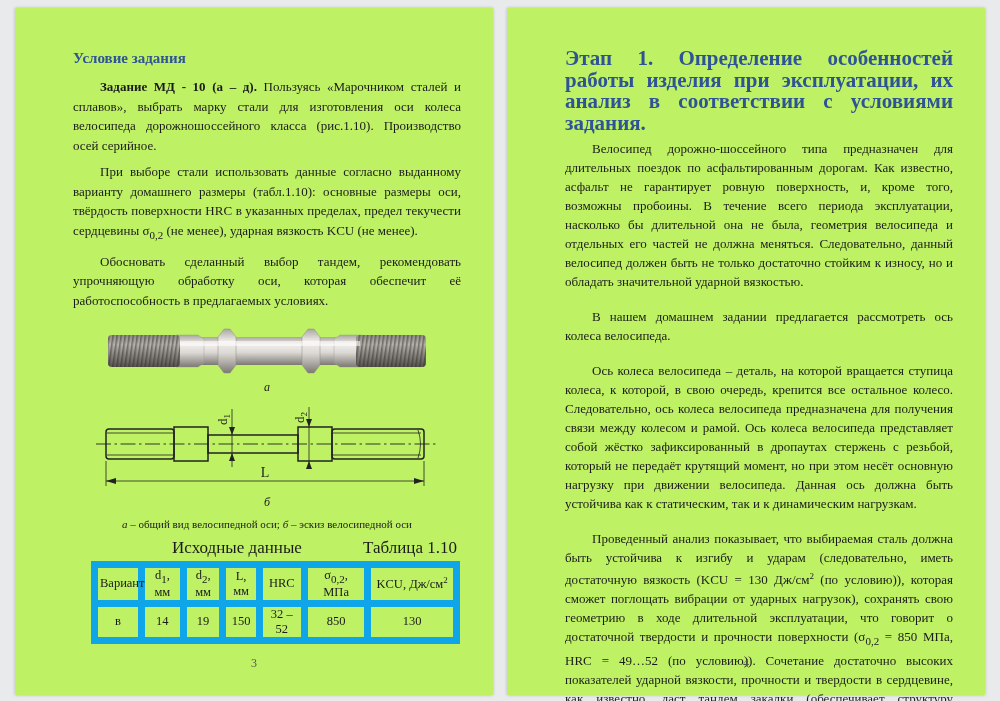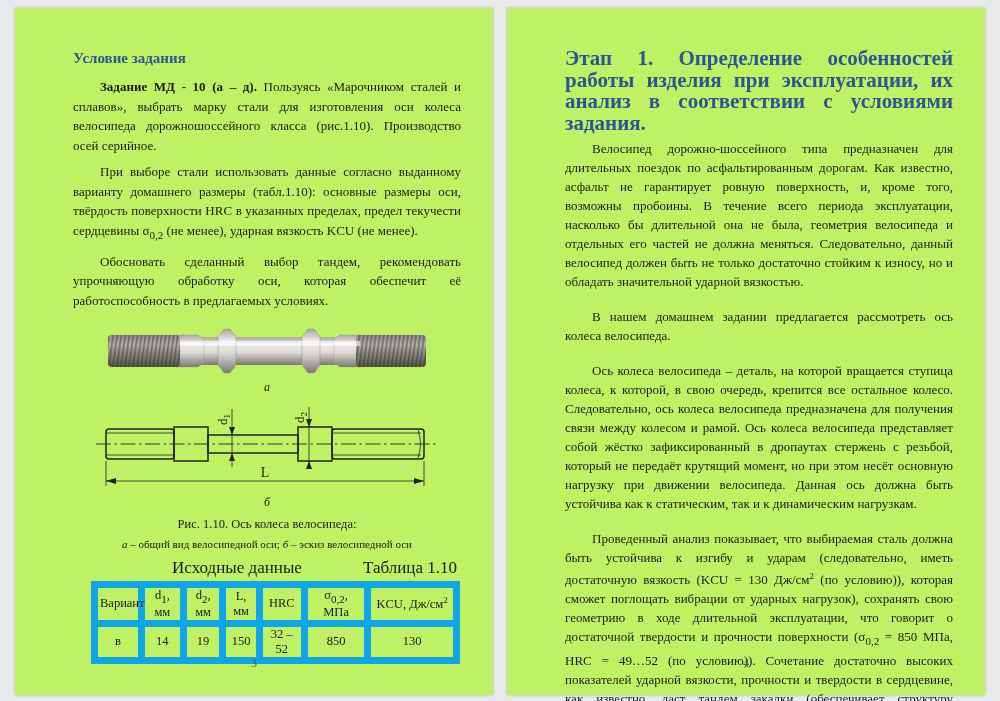--- a/index.html
+++ b/index.html
@@ -170,21 +170,20 @@
         <g transform="translate(135,26) rotate(-90)">
           <text x="0" y="0" font-size="13" fill="#1b1b1b"><tspan>d</tspan><tspan dy="3" font-size="9">1</tspan></text>
         </g>
         <g transform="translate(212,24) rotate(-90)">
           <text x="0" y="0" font-size="13" fill="#1b1b1b"><tspan>d</tspan><tspan dy="3" font-size="9">2</tspan></text>
         </g>
         <text x="173" y="78" font-size="14" text-anchor="middle" fill="#1b1b1b">L</text>
       </svg>
       <div class="fig-label">б</div>
 
-      <div class="fig-caption">Рис. 1.10. Ось колеса велосипеда:</div>
       <div class="fig-subcaption"><i>а</i><span> – общий вид велосипедной оси; </span><i>б</i><span> – эскиз велосипедной оси</span></div>
     </div>
 
     <div class="table-title-row">
       <span class="tt-center">Исходные данные</span>
       <span class="tt-right">Таблица 1.10</span>
     </div>
 
     <table class="data-table">
       <colgroup>

